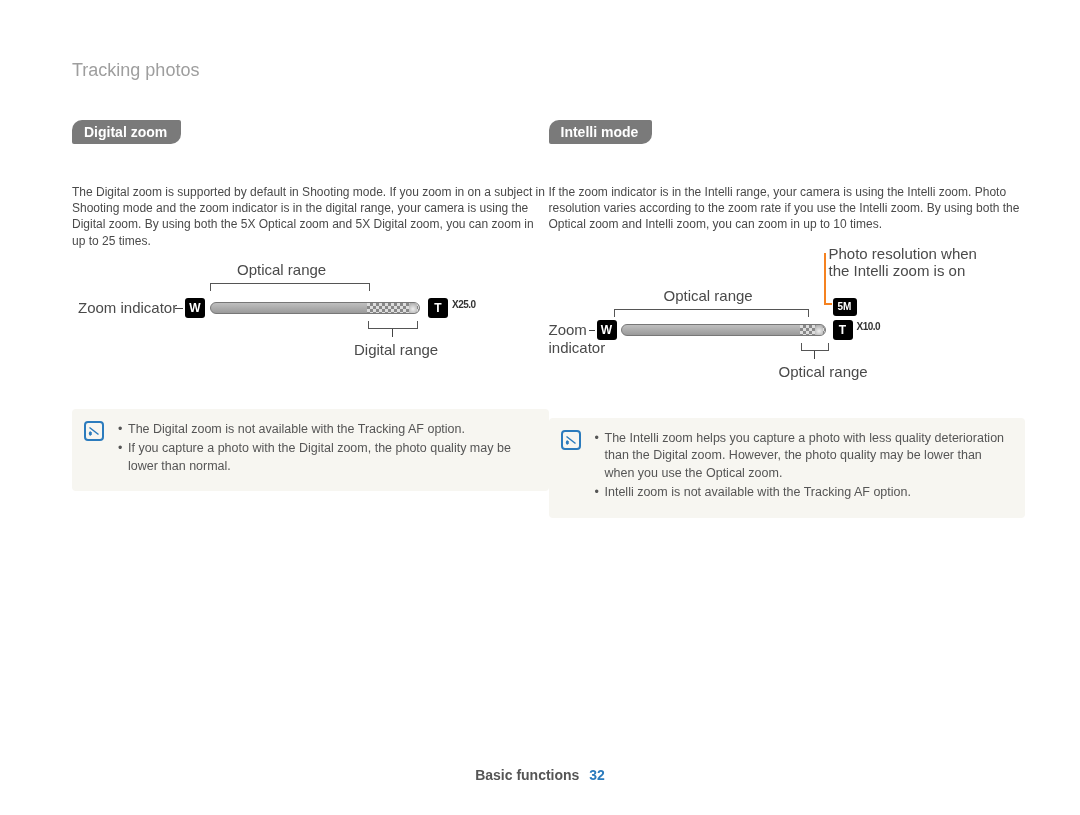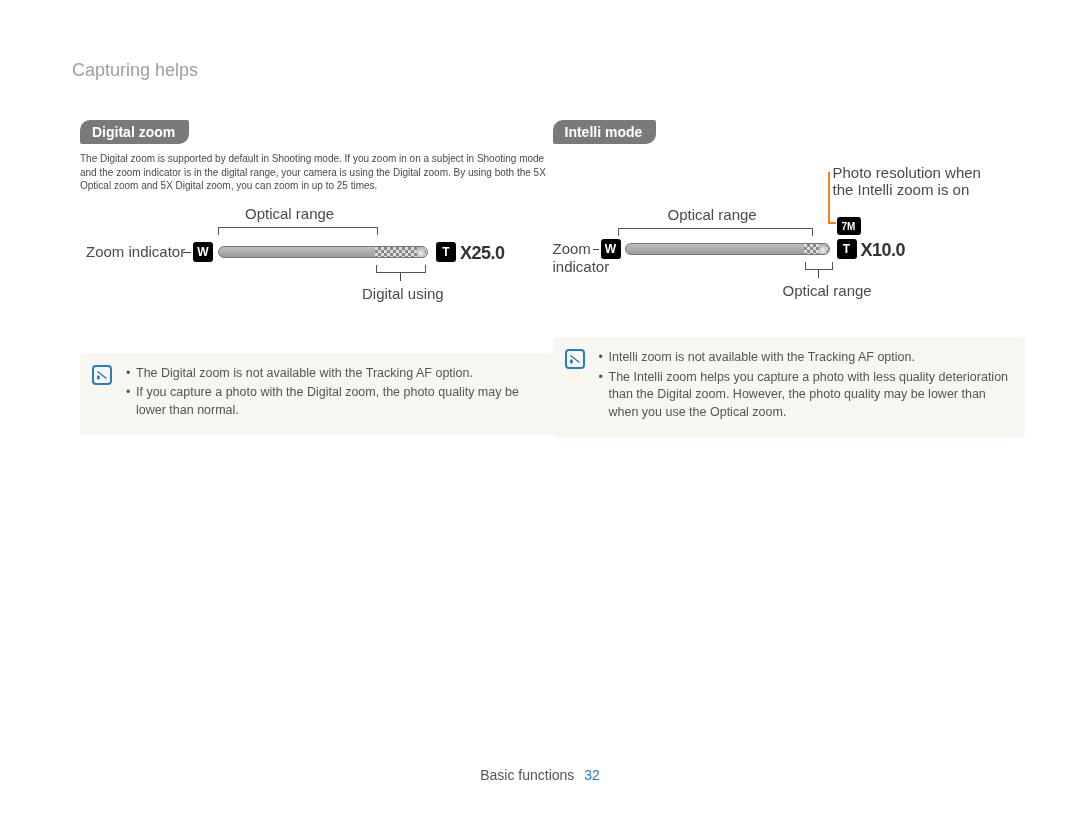--- a/index.html
+++ b/index.html
@@ -16,40 +16,41 @@
     position: absolute;
     left: 72px;
     top: 60px;
     color: #9e9e9e;
     font-size: 18px;
     font-weight: 300;
   }
   .columns {
     position: absolute;
     top: 120px;
-    left: 80px;
+    left: 72px;
     right: 55px;
     display: flex;
   }
   .col { flex: 1; }
   .pill {
     display: inline-block;
     background: #7a7a7a;
     color: #fff;
     font-weight: bold;
     font-size: 14px;
     padding: 4px 14px 4px 12px;
     border-radius: 10px 2px 10px 2px;
     margin-bottom: 8px;
   }
   .bodytext {
-    font-size: 10px;
+    font-size: 12px;
     color: #4a4a4a;
     line-height: 1.35;
     font-weight: 300;
+    margin-top: 32px;
   }
   .diagram {
     margin-top: 12px;
     margin-bottom: 18px;
     position: relative;
     height: 130px;
   }
   .label { font-size: 15px; color: #4a4a4a; font-weight: 300; position: absolute; white-space: nowrap; }
 
   
@@ -92,21 +93,21 @@
     color: #fff;
     border-radius: 3px;
     display: flex; align-items: center; justify-content: center;
     font-weight: bold;
     font-size: 12px;
   }
   .zoom-x {
     position: absolute;
     font-family: Arial, sans-serif;
     font-weight: 900;
-    font-size: 18px;
+    font-size: 10px;
     letter-spacing: -0.5px;
   }
   .res-icon {
     position: absolute;
     width: 24px; height: 18px;
     background: #000;
     color: #fff;
     border-radius: 3px;
     font-size: 10px;
     font-weight: bold;
@@ -137,28 +138,28 @@
   .notebox li { position: relative; padding-left: 10px; margin-bottom: 2px; }
   .notebox li::before { content: "•"; position: absolute; left: 0; }
 
   .footer {
     position: absolute;
     bottom: 32px;
     left: 0; right: 0;
     text-align: center;
     font-size: 14px;
     color: #555;
-    font-weight: 400;
+    font-weight: 700;
   }
   .footer .pnum { color: #2b7bbd; margin-left: 6px; }
 </style>
 </head>
 <body>
 
-<div class="breadcrumb">Capturing helps</div>
+<div class="breadcrumb">Tracking photos</div>
 
 <div class="columns">
 
   <div class="col">
     <div class="pill">Digital zoom</div>
     <div class="bodytext">The Digital zoom is supported by default in Shooting mode. If you zoom in on a subject in Shooting mode and the zoom indicator is in the digital range, your camera is using the Digital zoom. By using both the 5X Optical zoom and 5X Digital zoom, you can zoom in up to 25 times.</div>
 
     <div class="diagram">
 
       <span class="label" style="left:165px; top:0;">Optical range</span>
@@ -172,38 +173,39 @@
       <div class="bar" style="left:138px; top:41px; width:210px;">
         <div class="checker" style="left:75%; right:0;"></div>
         <div class="knob" style="right:2px;"></div>
       </div>
 
       <div class="icon-box" style="left:356px; top:37px;">T</div>
       <span class="zoom-x" style="left:380px; top:38px;">X25.0</span>
 
       <div class="bracket bot" style="left:296px; top:60px; width:50px; height:8px;"></div>
       <div class="lead" style="left:320px; top:68px; width:1px; height:8px;"></div>
-      <span class="label" style="left:282px; top:80px;">Digital using</span>
+      <span class="label" style="left:282px; top:80px;">Digital range</span>
     </div>
 
     <div class="notebox">
       <span class="note-icon">
         <svg viewBox="0 0 24 24">
             <path fill="none" stroke="#2b7bbd" stroke-width="3" d="M3 5 L21 19 M6 20 C 2 20 2 14 6 14 M6 14 L6 20"></path>
           </svg>
       </span>
       <ul>
         <li>The Digital zoom is not available with the Tracking AF option.</li>
         <li>If you capture a photo with the Digital zoom, the photo quality may be lower than normal.</li>
       </ul>
     </div>
   </div>
 
   <div class="col">
     <div class="pill">Intelli mode</div>
+    <div class="bodytext">If the zoom indicator is in the Intelli range, your camera is using the Intelli zoom. Photo resolution varies according to the zoom rate if you use the Intelli zoom. By using both the Optical zoom and Intelli zoom, you can zoom in up to 10 times.</div>
 
     <div class="diagram" style="height:155px;">
 
       <span class="label" style="left:280px; top:0; width:160px; white-space:normal;">Photo resolution when the Intelli zoom is on</span>
       <div class="orange-lead" style="left:275px; top:8px; width:2px; height:50px;"></div>
       <div class="orange-lead" style="left:275px; top:58px; width:8px; height:2px;"></div>
 
       <span class="label" style="left:115px; top:42px;">Optical range</span>
       <div class="bracket top" style="left:65px; top:64px; width:195px; height:8px;"></div>
 
@@ -211,39 +213,39 @@
       <span class="label" style="left:0px; top:94px;text-align:right;">indicator</span>
       <div class="lead" style="left:40px; top:85px; width:6px; height:1px;"></div>
 
       <div class="icon-box" style="left:48px; top:75px;">W</div>
 
       <div class="bar" style="left:72px; top:79px; width:205px;">
         <div class="checker" style="left:88%; right:0;"></div>
         <div class="knob" style="right:2px;"></div>
       </div>
 
-      <div class="res-icon" style="left:284px; top:53px;">7M</div>
+      <div class="res-icon" style="left:284px; top:53px;">5M</div>
 
       <div class="icon-box" style="left:284px; top:75px;">T</div>
       <span class="zoom-x" style="left:308px; top:76px;">X10.0</span>
 
       <div class="bracket bot" style="left:252px; top:98px; width:28px; height:8px;"></div>
       <div class="lead" style="left:265px; top:106px; width:1px; height:8px;"></div>
       <span class="label" style="left:230px; top:118px;">Optical range</span>
     </div>
 
     <div class="notebox">
       <span class="note-icon">
         <svg viewBox="0 0 24 24">
             <path fill="none" stroke="#2b7bbd" stroke-width="3" d="M3 5 L21 19 M6 20 C 2 20 2 14 6 14 M6 14 L6 20"></path>
           </svg>
       </span>
       <ul>
+        <li>The Intelli zoom helps you capture a photo with less quality deterioration than the Digital zoom. However, the photo quality may be lower than when you use the Optical zoom.</li>
         <li>Intelli zoom is not available with the Tracking AF option.</li>
-        <li>The Intelli zoom helps you capture a photo with less quality deterioration than the Digital zoom. However, the photo quality may be lower than when you use the Optical zoom.</li>
       </ul>
     </div>
   </div>
 </div>
 
 <div class="footer">
   <span>Basic functions</span>
   <span class="pnum">32</span>
 </div>
 

